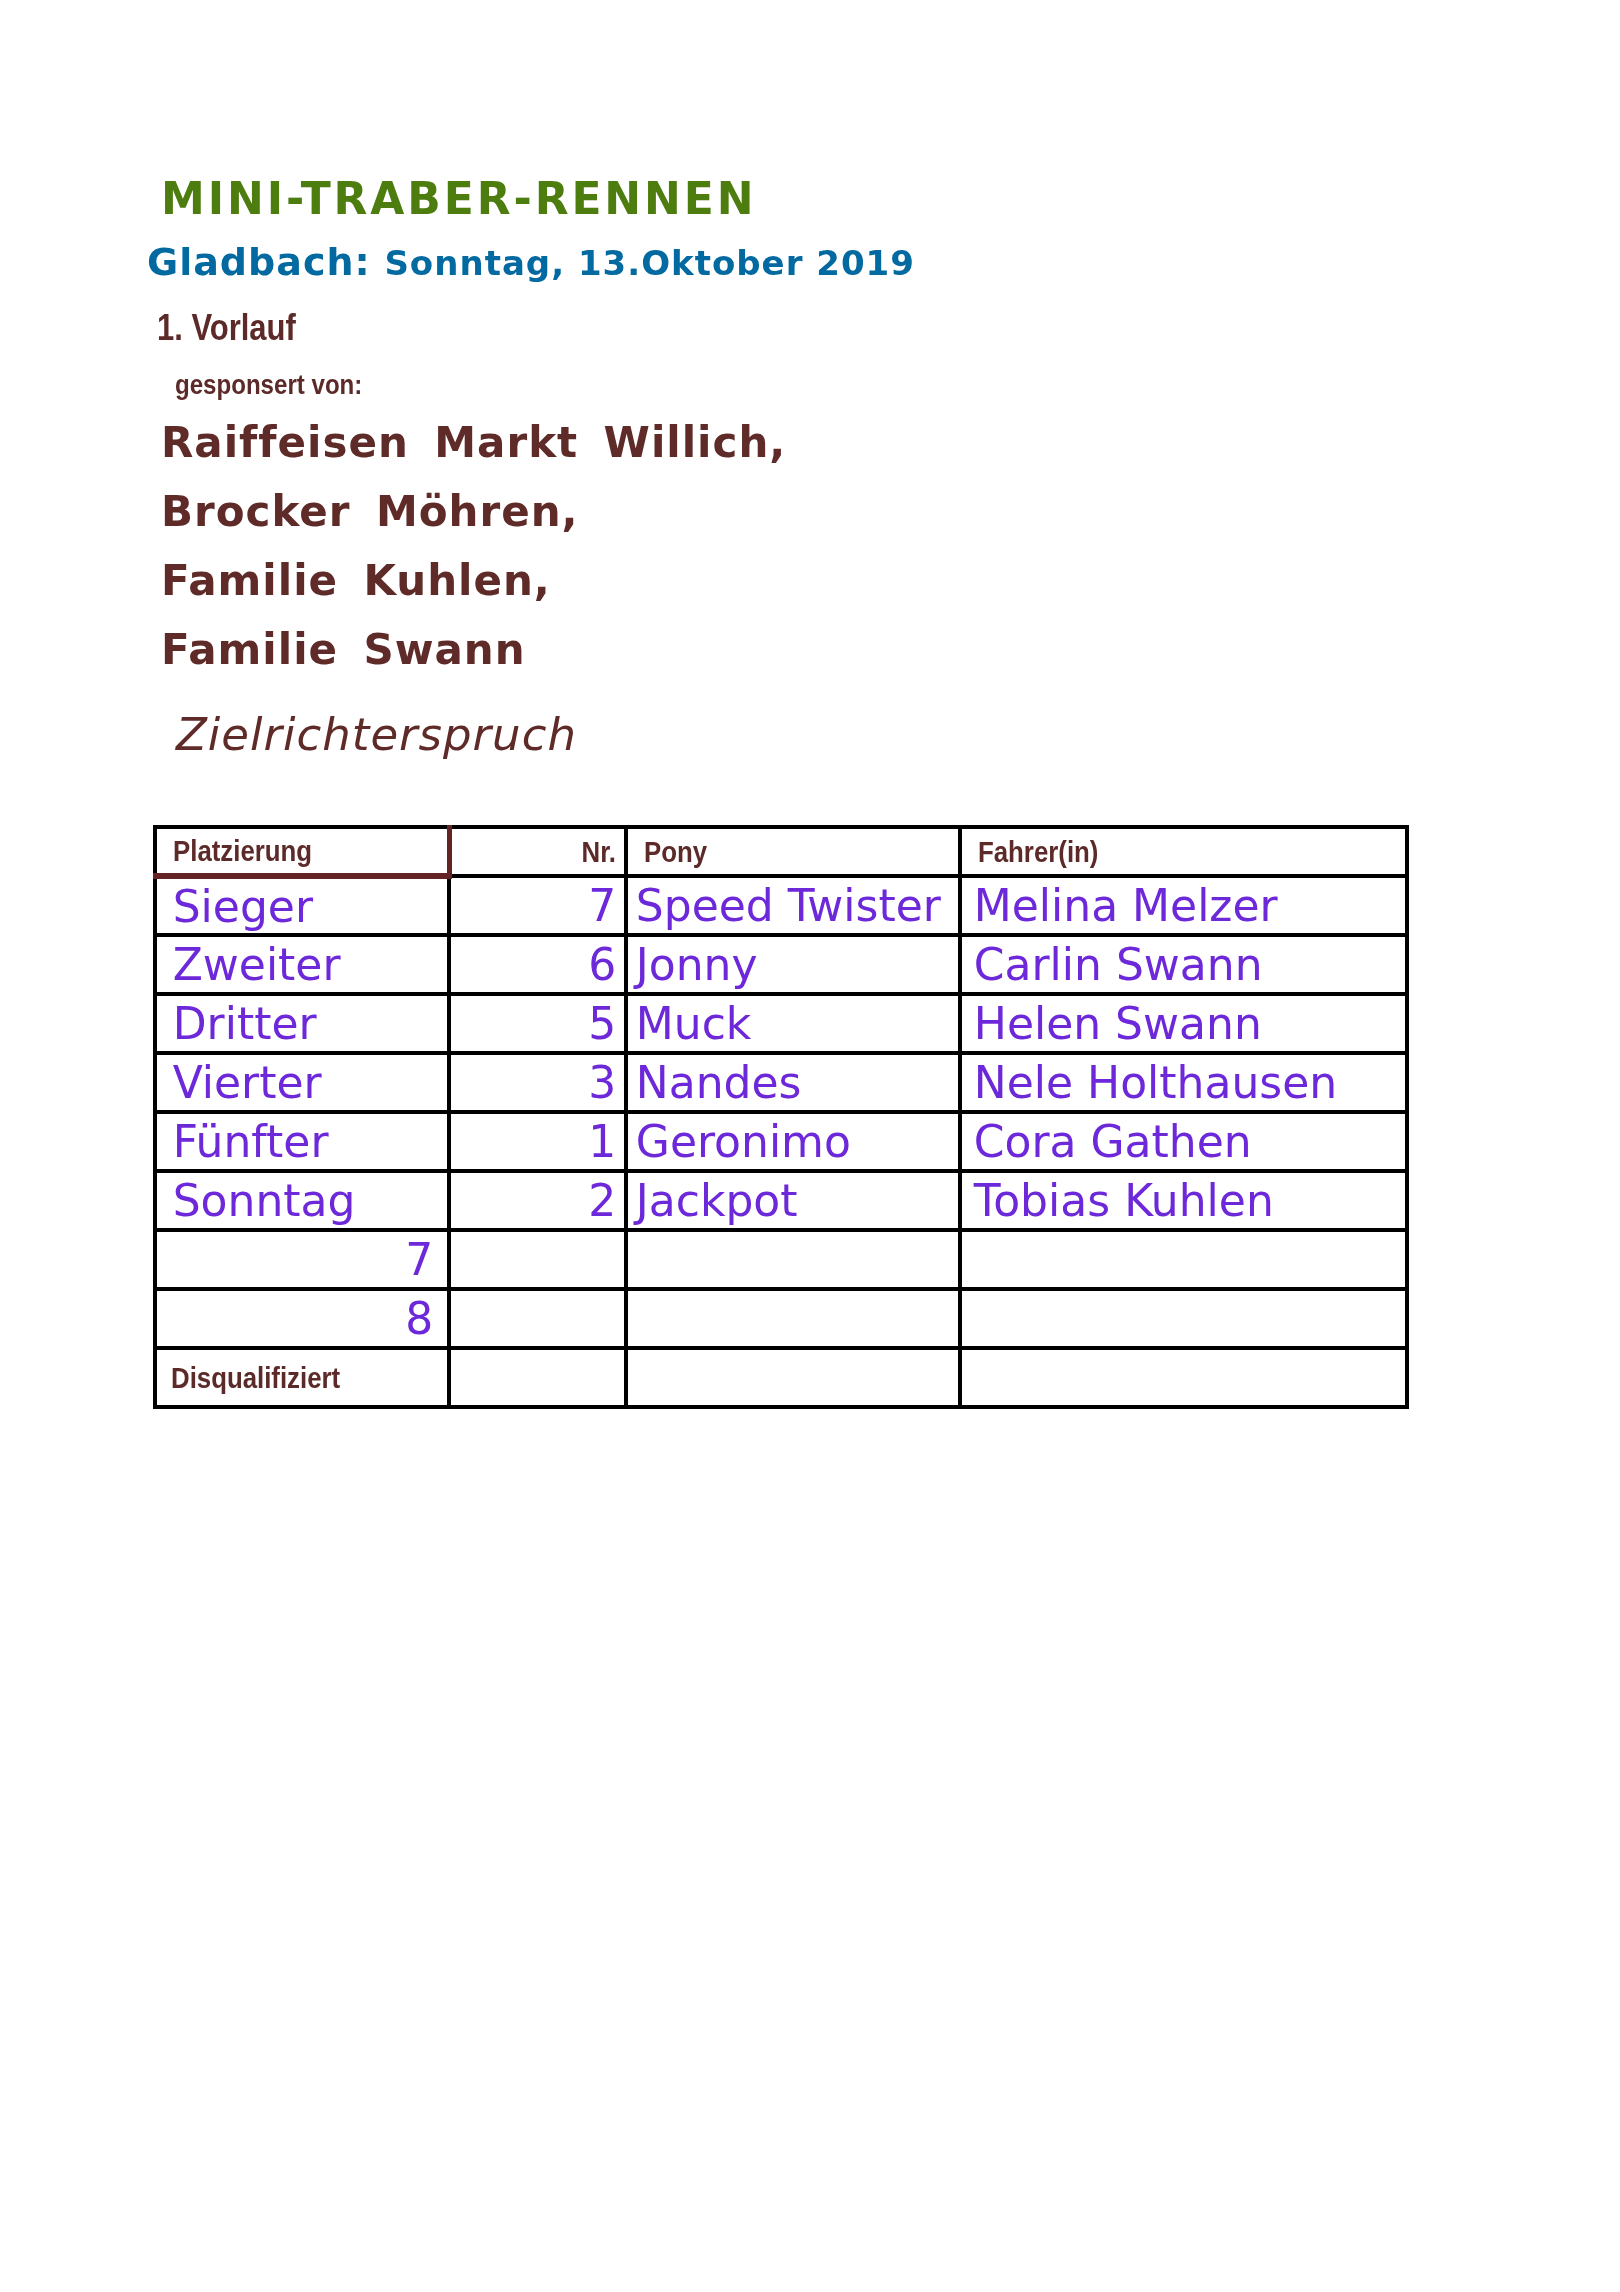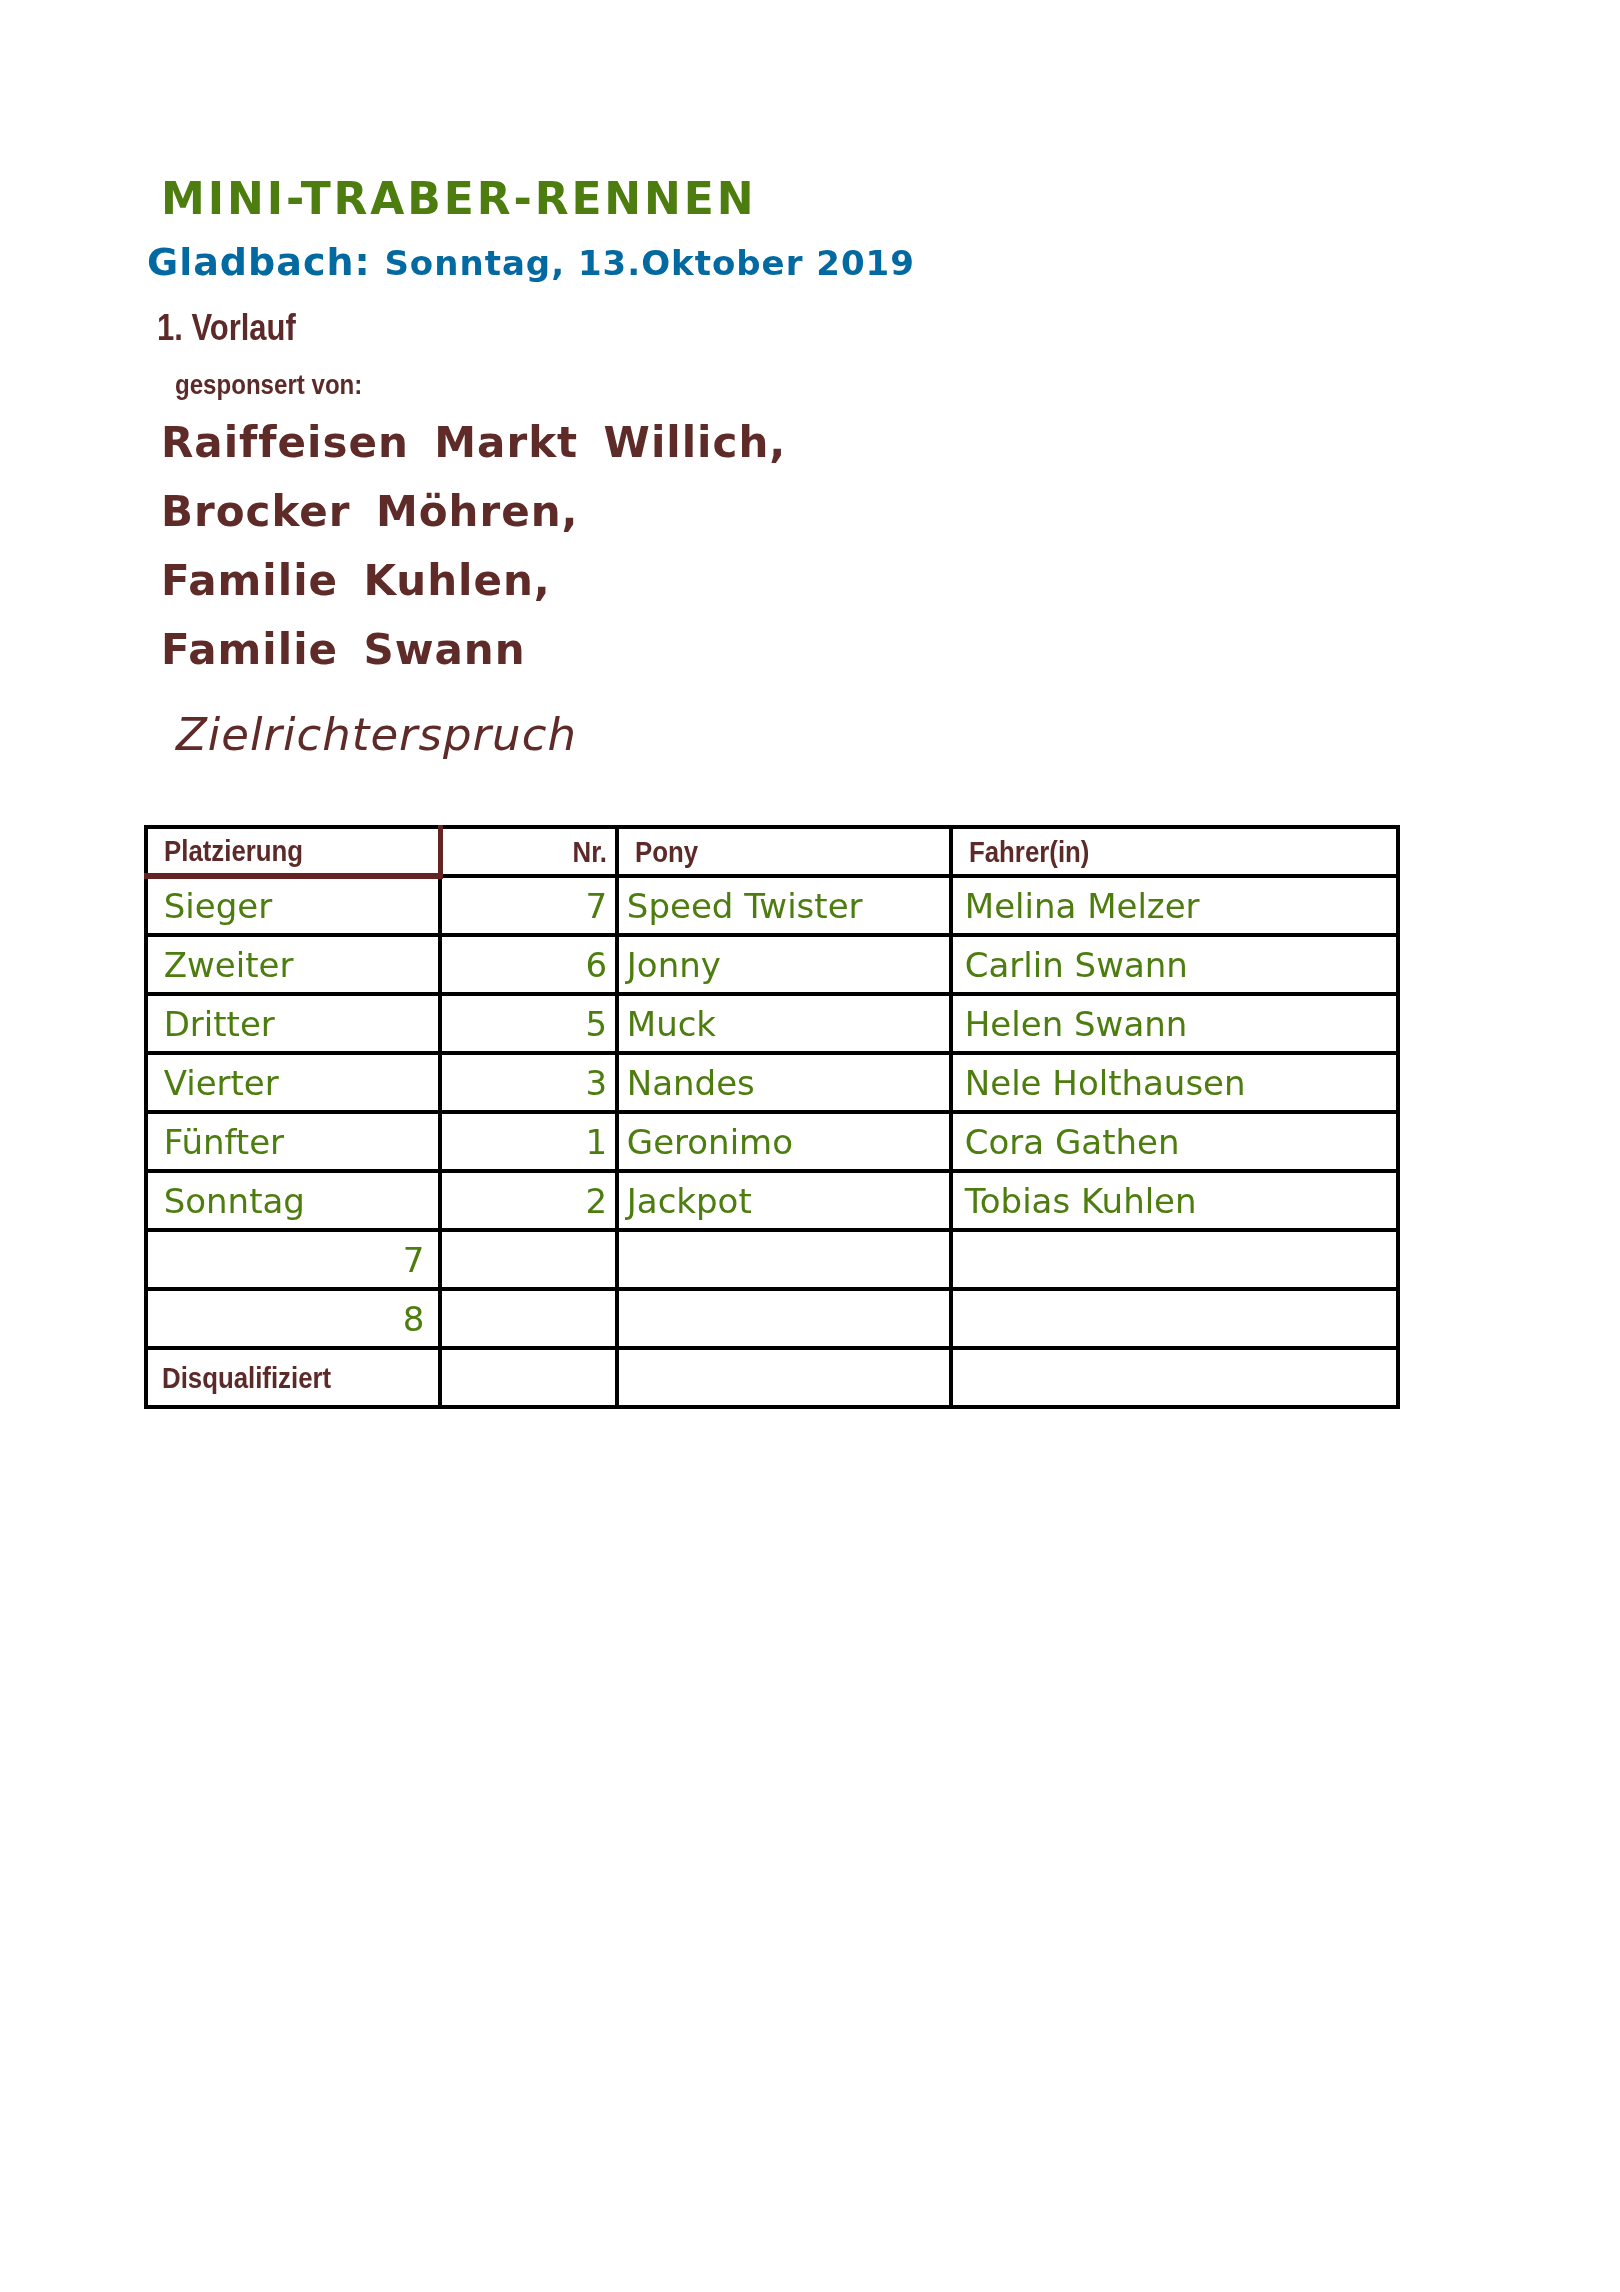--- a/index.html
+++ b/index.html
@@ -69,21 +69,21 @@
     font-family:"DejaVu Sans",sans-serif;
     font-style:italic;
     font-size:45px;
     color:#5e2b28;
     margin-left:29px;
     letter-spacing:1px;
   }
 
   
   table.results{
-    position:absolute;left:144px;top:825px;
+    position:absolute;left:153px;top:825px;
     border-collapse:collapse;
     table-layout:fixed;
     width:1253px;
   }
   .results th,.results td{
     border:4.9px solid #000000;
     overflow:hidden;
     white-space:nowrap;
     background:#ffffff;
   }
@@ -99,22 +99,22 @@
     vertical-align:middle;
   }
   .results th.nr-col{text-align:right;padding:0 7.8px 0 0;}
   
   .results th.accent{
     border-right:5.9px solid #632423;
     border-bottom:6.9px solid #632423;
   }
   .results td{
     font-family:"DejaVu Sans",sans-serif;
-    color:#4d7c0f;
-    font-size:34px;
+    color:#6d28d9;
+    font-size:44px;
     vertical-align:middle;
     padding:0 0 0 15.7px;
   }
   .results td.c-nr{text-align:right;padding:0 7.8px 0 0;}
   .results td.c-pony{padding-left:7.8px;}
   .results td.c-fahrer{padding-left:11.8px;}
   .results td.num-right{text-align:right;padding:0 13.7px 0 0;}
   .results td.bold-label{
     font-family:"Liberation Sans",sans-serif;
     font-weight:bold;color:#5c2a28;font-size:30px;

